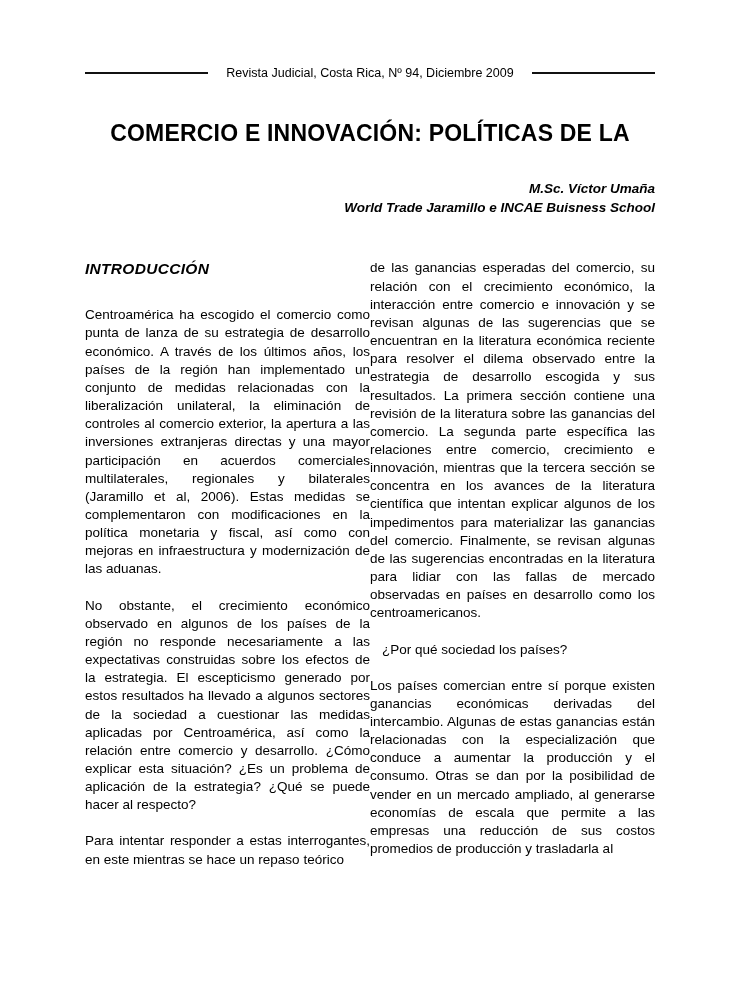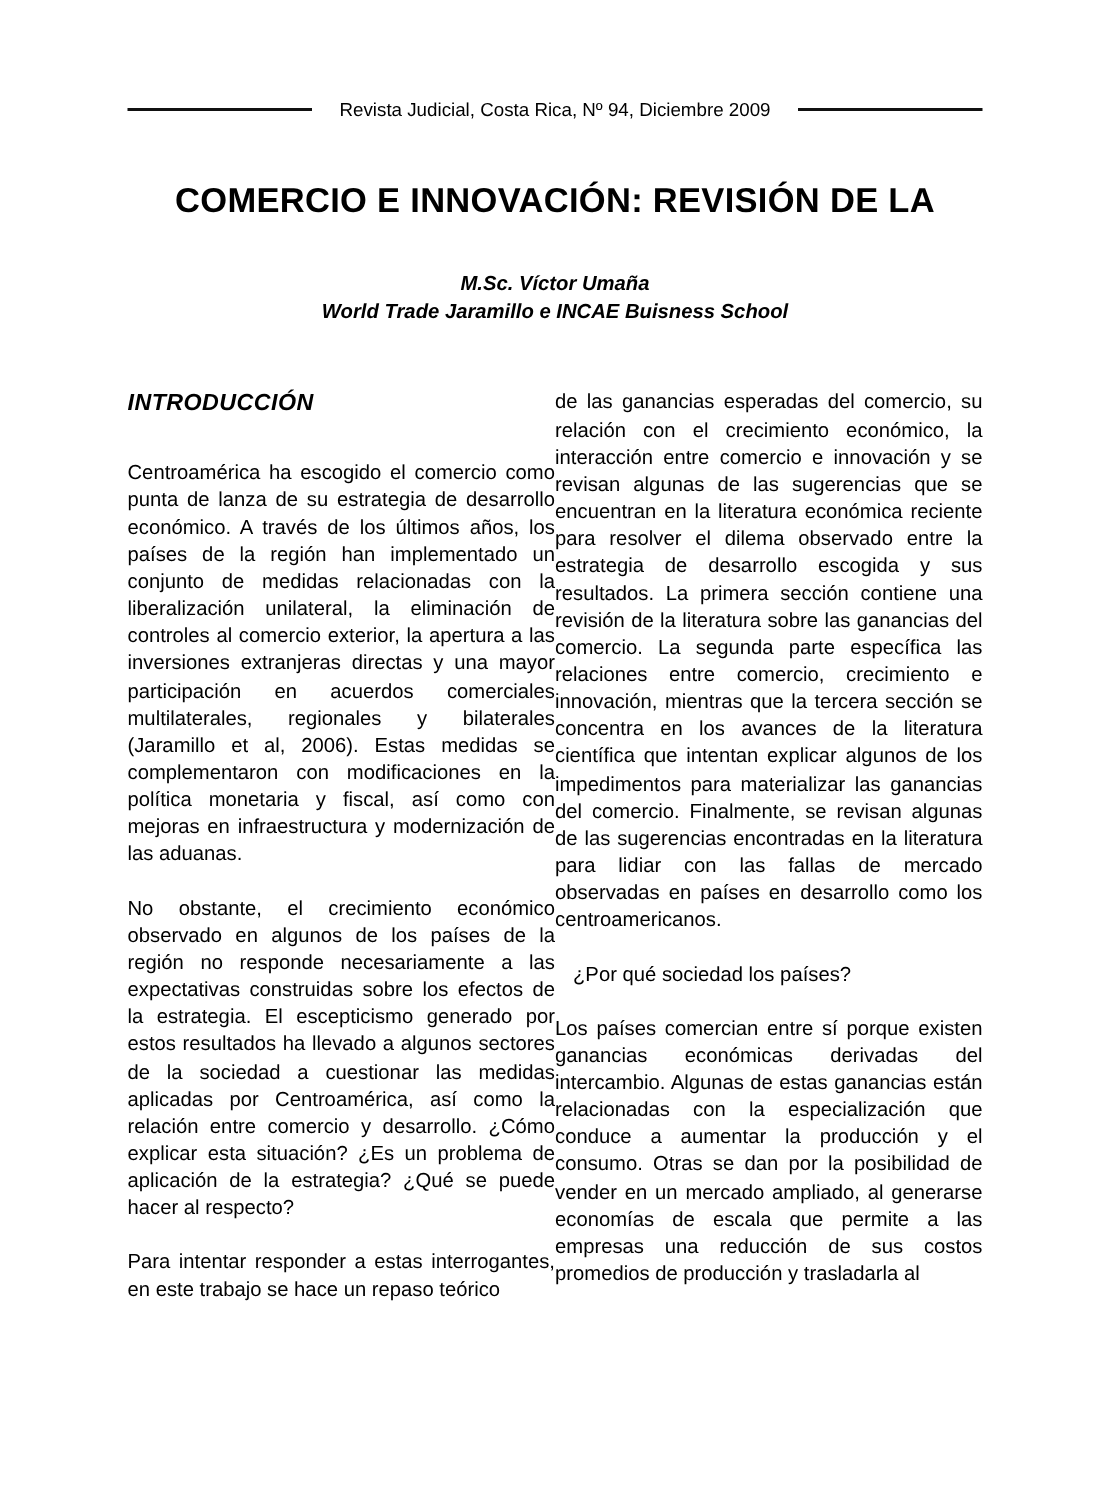--- a/index.html
+++ b/index.html
@@ -34,21 +34,21 @@
   .title {
     margin-top: 36px;
     text-align: center;
     font-size: 23px;
     font-weight: bold;
     line-height: 1.55;
     letter-spacing: 0.2px;
   }
   .author-block {
     margin-top: 28px;
-    text-align: center;
+    text-align: right;
     font-weight: bold;
     font-style: italic;
     font-size: 13.5px;
     line-height: 1.4;
   }
   .columns {
     display: flex;
     margin-top: 42px;
   }
   .col {
@@ -79,35 +79,35 @@
 
 <div class="page">
 
   <div class="header-rule">
     <span class="rule"></span>
     <span class="header-text">Revista Judicial, Costa Rica, Nº 94, Diciembre 2009</span>
     <span class="rule"></span>
   </div>
 
   <h1 class="title">
-    <div>COMERCIO E INNOVACIÓN: REVISIÓN DE LA</div>
+    <div>COMERCIO E INNOVACIÓN: POLÍTICAS DE LA</div>
   </h1>
 
   <div class="author-block">
     <div>M.Sc. Víctor Umaña</div>
     <div>World Trade Jaramillo e INCAE Buisness School</div>
   </div>
 
   <div class="columns">
 
     <div class="col">
       <h2 class="section-heading">INTRODUCCIÓN</h2>
       <p>Centroamérica ha escogido el comercio como punta de lanza de su estrategia de desarrollo económico. A través de los últimos años, los países de la región han implementado un conjunto de medidas relacionadas con la liberalización unilateral, la eliminación de controles al comercio exterior, la apertura a las inversiones extranjeras directas y una mayor participación en acuerdos comerciales multilaterales, regionales y bilaterales (Jaramillo et al, 2006). Estas medidas se complementaron con modificaciones en la política monetaria y fiscal, así como con mejoras en infraestructura y modernización de las aduanas.</p>
       <p>No obstante, el crecimiento económico observado en algunos de los países de la región no responde necesariamente a las expectativas construidas sobre los efectos de la estrategia. El escepticismo generado por estos resultados ha llevado a algunos sectores de la sociedad a cuestionar las medidas aplicadas por Centroamérica, así como la relación entre comercio y desarrollo. ¿Cómo explicar esta situación? ¿Es un problema de aplicación de la estrategia? ¿Qué se puede hacer al respecto?</p>
-      <p>Para intentar responder a estas interrogantes, en este trabajo se hace un repaso teórico</p>
+      <p>Para intentar responder a estas interrogantes, en este mientras se hace un repaso teórico</p>
     </div>
 
     <div class="col">
       <p>de las ganancias esperadas del comercio, su relación con el crecimiento económico, la interacción entre comercio e innovación y se revisan algunas de las sugerencias que se encuentran en la literatura económica reciente para resolver el dilema observado entre la estrategia de desarrollo escogida y sus resultados. La primera sección contiene una revisión de la literatura sobre las ganancias del comercio. La segunda parte específica las relaciones entre comercio, crecimiento e innovación, mientras que la tercera sección se concentra en los avances de la literatura científica que intentan explicar algunos de los impedimentos para materializar las ganancias del comercio. Finalmente, se revisan algunas de las sugerencias encontradas en la literatura para lidiar con las fallas de mercado observadas en países en desarrollo como los centroamericanos.</p>
       <p class="question">¿Por qué sociedad los países?</p>
       <p>Los países comercian entre sí porque existen ganancias económicas derivadas del intercambio. Algunas de estas ganancias están relacionadas con la especialización que conduce a aumentar la producción y el consumo. Otras se dan por la posibilidad de vender en un mercado ampliado, al generarse economías de escala que permite a las empresas una reducción de sus costos promedios de producción y trasladarla al</p>
     </div>
 
   </div>
 

